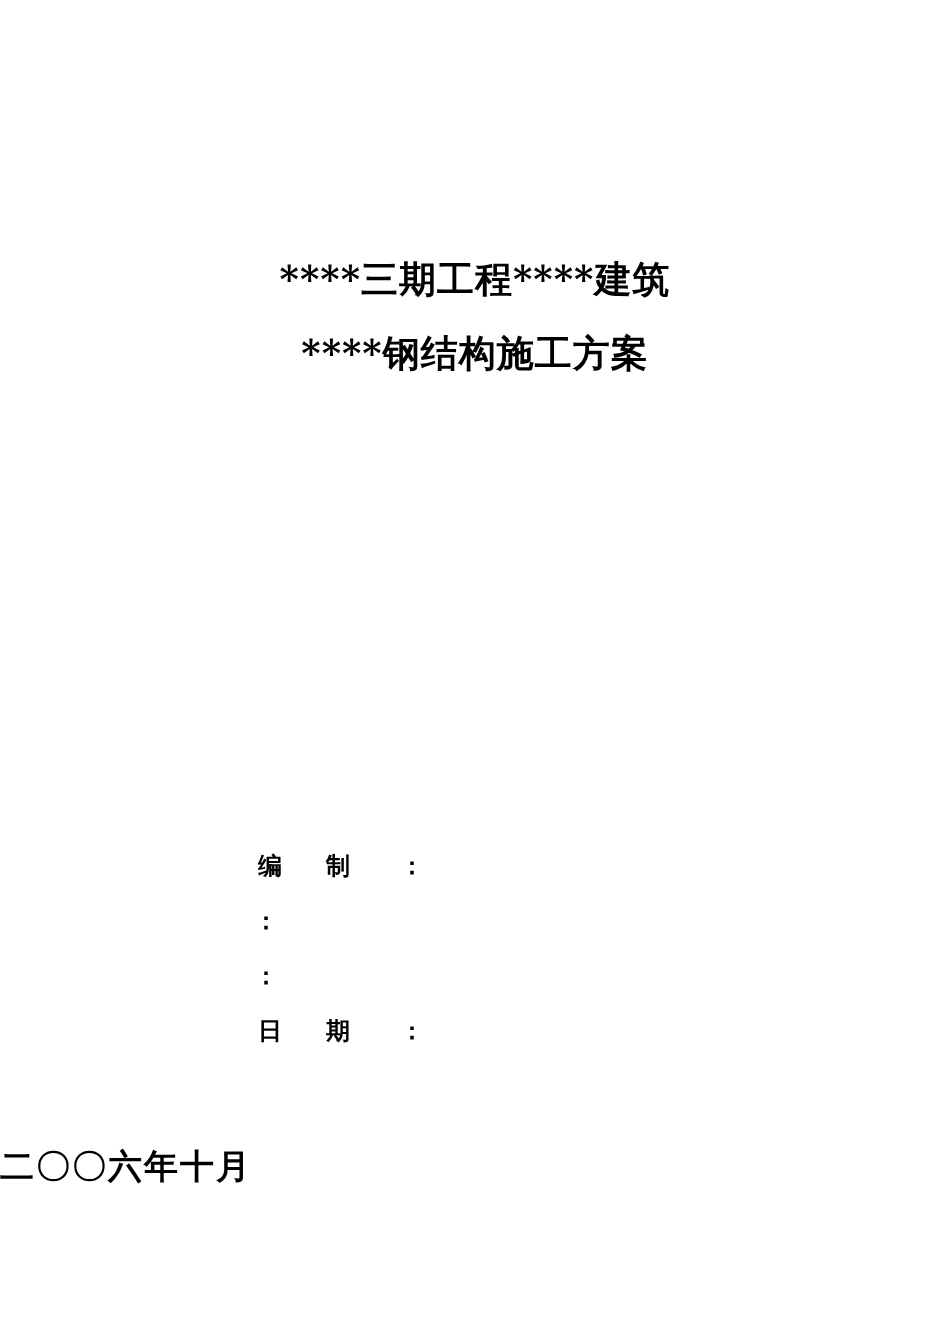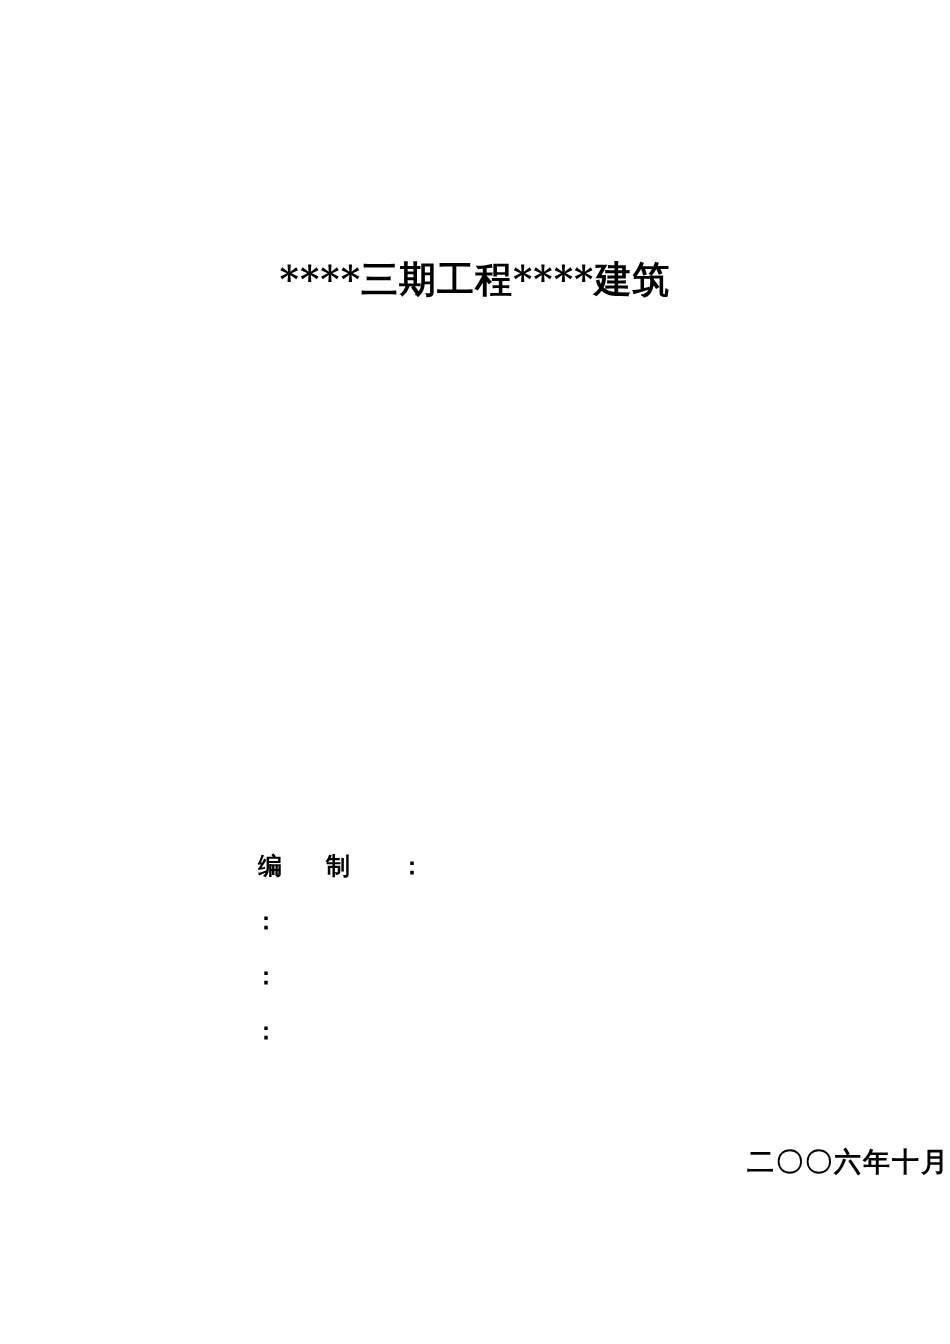--- a/index.html
+++ b/index.html
@@ -71,33 +71,34 @@
     margin-left: 10px;
     font-weight: normal;
   }
 
   
   .date-line {
     position: absolute;
     top: 1144px;
     left: 0;
     width: 950px;
-    text-align: right;
-    font-size: 27px;
+    text-align: left;
+    font-size: 34px;
     font-weight: bold;
     letter-spacing: 2px;
   }
 </style>
 </head>
 <body>
 
 <div class="page">
 
   <div class="title-block">
     <div class="title-line">****三期工程****建筑</div>
+    <div class="title-line">****钢结构施工方案</div>
   </div>
 
   <div class="fields">
 
     <div class="field-row">
       <span class="field-label">编　制</span>
       <span class="field-colon">：</span>
       <span class="field-value"></span>
     </div>
 
@@ -105,20 +106,21 @@
       <span class="field-colon">：</span>
       <span class="field-value"></span>
     </div>
 
     <div class="field-row">
       <span class="field-colon">：</span>
       <span class="field-value"></span>
     </div>
 
     <div class="field-row">
+      <span class="field-label">日　期</span>
       <span class="field-colon">：</span>
       <span class="field-value"></span>
     </div>
 
   </div>
 
   <div class="date-line">二〇〇六年十月</div>
 
 </div>
 

